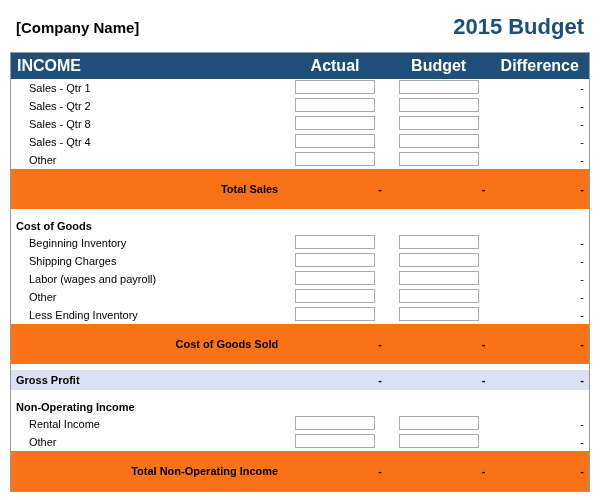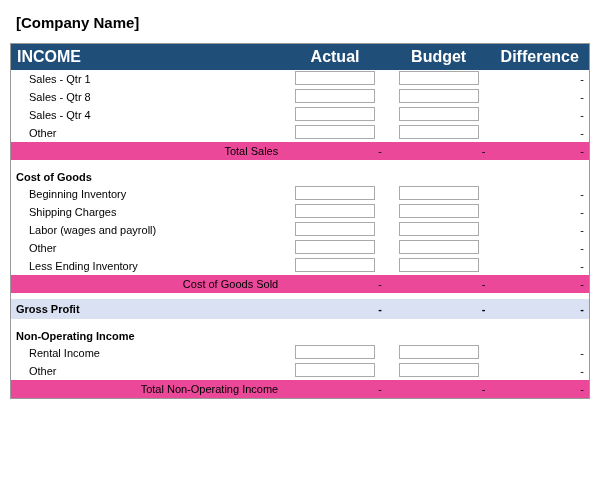--- a/index.html
+++ b/index.html
@@ -47,24 +47,24 @@
       font-weight: bold;
       padding: 5px 5px 2px 5px;
     }
     .data-row td {
       padding: 1px 5px;
     }
     .data-row .label-cell {
       padding-left: 18px;
     }
     .total-row td {
-      font-weight: normal;
+      font-weight: bold;
       text-align: right;
-      padding: 3px 5px;
-      background-color: #ec4899;
+      padding: 14px 5px;
+      background-color: #f97316;
     }
     .total-row .total-label {
       text-align: right;
     }
     .gross-profit-row td {
       font-weight: bold;
       background-color: #d9e1f2;
       padding: 4px 5px;
       margin-top: 29px;
     }
@@ -86,40 +86,47 @@
       width: 80px;
       height: 14px;
       background: #fff;
     }
   </style>
 </head>
 <body>
 
 <div class="header">
   <span class="company-name">[Company Name]</span>
+  <span class="budget-title">2015 Budget</span>
 </div>
 
 <table class="spreadsheet">
 
   <tbody>
       <tr class="header-row">
     <td class="col-label">INCOME</td>
     <td class="col-actual" style="text-align:center;">Actual</td>
     <td class="col-budget" style="text-align:center;">Budget</td>
     <td class="col-diff" style="text-align:center;">Difference</td>
   </tr>
 
 
   <tr class="data-row">
     <td class="label-cell">Sales - Qtr 1</td>
     <td style="text-align:center;"><div class="input-wrapper"></div></td>
     <td style="text-align:center;"><div class="input-wrapper"></div></td>
     <td class="right-val">-</td>
   </tr>
   <tr class="data-row">
+    <td class="label-cell">Sales - Qtr 2</td>
+    <td style="text-align:center;"><div class="input-wrapper"></div></td>
+    <td style="text-align:center;"><div class="input-wrapper"></div></td>
+    <td class="right-val">-</td>
+  </tr>
+  <tr class="data-row">
     <td class="label-cell">Sales - Qtr 8</td>
     <td style="text-align:center;"><div class="input-wrapper"></div></td>
     <td style="text-align:center;"><div class="input-wrapper"></div></td>
     <td class="right-val">-</td>
   </tr>
   <tr class="data-row">
     <td class="label-cell">Sales - Qtr 4</td>
     <td style="text-align:center;"><div class="input-wrapper"></div></td>
     <td style="text-align:center;"><div class="input-wrapper"></div></td>
     <td class="right-val">-</td>

